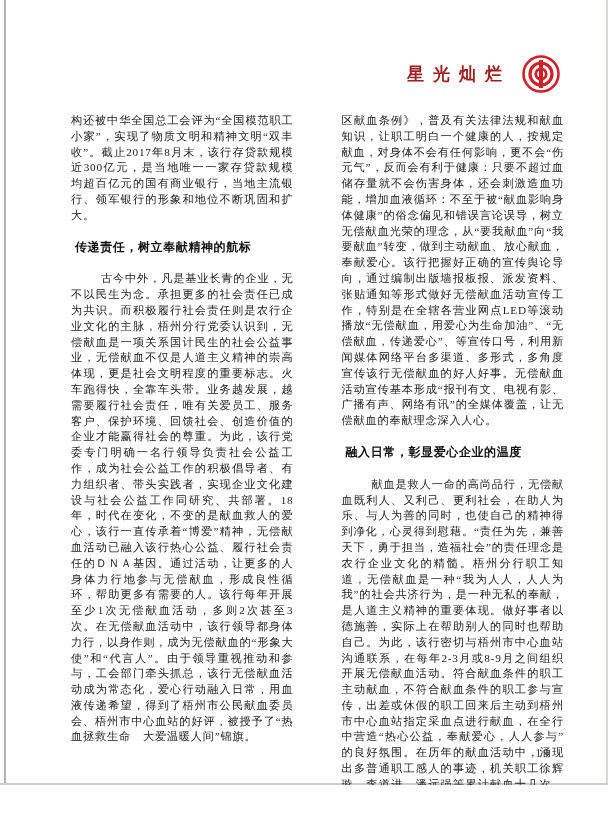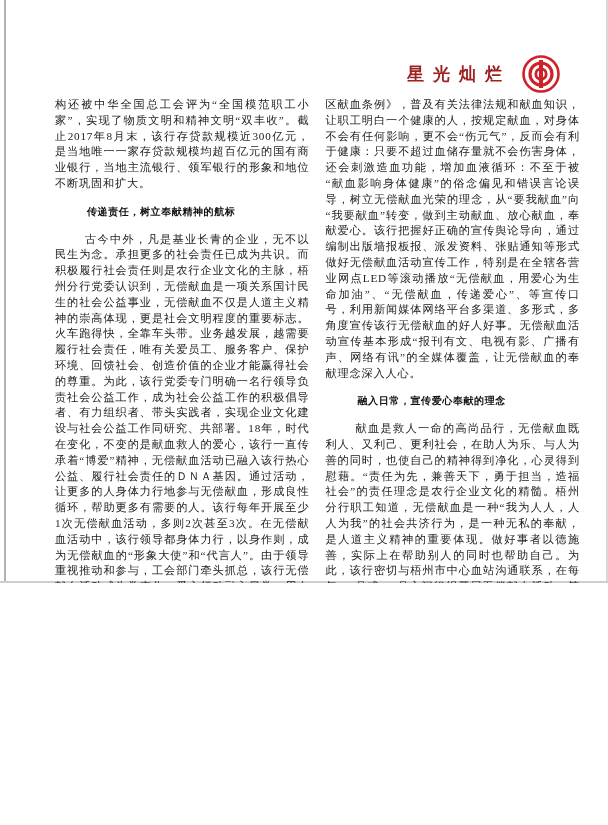--- a/index.html
+++ b/index.html
@@ -1,18 +1,18 @@
 <!DOCTYPE html>
 <html lang="zh"><head>
 <meta charset="utf-8">
 <style>
   html,body{margin:0;padding:0;background:#ffffff;}
   .page{
     position:relative;
-    width:608px;height:583px;
+    width:608px;height:785px;
     background:#ffffff;
     overflow:hidden;
     font-family:"Liberation Serif","DejaVu Serif",serif;
   }
   .edge-left{position:absolute;left:4px;top:0;bottom:0;width:2px;background:#b3b3b3;}
   .edge-right{position:absolute;right:0;top:0;bottom:0;width:2px;background:#d8d8d4;}
   .edge-bottom{position:absolute;left:0;right:0;bottom:0;height:2px;background:#cfcfca;}
 
   .header{
     position:absolute;top:52px;left:0;right:47px;height:44px;
@@ -28,35 +28,35 @@
   }
   .logo{width:40px;height:40px;display:inline-block;flex:0 0 auto;}
 
   .columns{
     position:absolute;top:97px;left:55px;width:525px;
     display:flex;gap:16px;
   }
   .col{flex:1 1 0;min-width:0;}
 
   .col p{
-    margin:0;
+    margin:16px;
     font-size:11.2px;
     line-height:15.8px;
     letter-spacing:0.8px;
     color:#212121;
     text-align:justify;
     text-justify:inter-character;
     text-indent:30px;
   }
   .col p.cont{text-indent:0;}
   .col h3{
-    margin:12px;
+    margin:0;
     font-family:"Liberation Sans","DejaVu Sans",sans-serif;
     font-weight:bold;
-    font-size:10px;
+    font-size:12px;
     line-height:15.8px;
     letter-spacing:0.6px;
     color:#111111;
     text-indent:20px;
   }
   .attribution{
     float:right;
     letter-spacing:0.8px;
     text-decoration:underline;
   }
@@ -89,19 +89,19 @@
   </header>
 
   <main class="columns">
     <div class="col">
       <p class="cont">构还被中华全国总工会评为“全国模范职工小家”，实现了物质文明和精神文明“双丰收”。截止2017年8月末，该行存贷款规模近300亿元，是当地唯一一家存贷款规模均超百亿元的国有商业银行，当地主流银行、领军银行的形象和地位不断巩固和扩大。</p>
       <h3>传递责任，树立奉献精神的航标</h3>
       <p>古今中外，凡是基业长青的企业，无不以民生为念。承担更多的社会责任已成为共识。而积极履行社会责任则是农行企业文化的主脉，梧州分行党委认识到，无偿献血是一项关系国计民生的社会公益事业，无偿献血不仅是人道主义精神的崇高体现，更是社会文明程度的重要标志。火车跑得快，全靠车头带。业务越发展，越需要履行社会责任，唯有关爱员工、服务客户、保护环境、回馈社会、创造价值的企业才能赢得社会的尊重。为此，该行党委专门明确一名行领导负责社会公益工作，成为社会公益工作的积极倡导者、有力组织者、带头实践者，实现企业文化建设与社会公益工作同研究、共部署。18年，时代在变化，不变的是献血救人的爱心，该行一直传承着“博爱”精神，无偿献血活动已融入该行热心公益、履行社会责任的ＤＮＡ基因。通过活动，让更多的人身体力行地参与无偿献血，形成良性循环，帮助更多有需要的人。该行每年开展至少1次无偿献血活动，多则2次甚至3次。在无偿献血活动中，该行领导都身体力行，以身作则，成为无偿献血的“形象大使”和“代言人”。由于领导重视推动和参与，工会部门牵头抓总，该行无偿献血活动成为常态化，爱心行动融入日常，用血液传递希望，得到了梧州市公民献血委员会、梧州市中心血站的好评，被授予了“热血拯救生命　大爱温暖人间”锦旗。</p>
     </div>
     <div class="col">
       <p class="cont">区献血条例》，普及有关法律法规和献血知识，让职工明白一个健康的人，按规定献血，对身体不会有任何影响，更不会“伤元气”，反而会有利于健康：只要不超过血储存量就不会伤害身体，还会刺激造血功能，增加血液循环：不至于被“献血影响身体健康”的俗念偏见和错误言论误导，树立无偿献血光荣的理念，从“要我献血”向“我要献血”转变，做到主动献血、放心献血，奉献爱心。该行把握好正确的宣传舆论导向，通过编制出版墙报板报、派发资料、张贴通知等形式做好无偿献血活动宣传工作，特别是在全辖各营业网点LED等滚动播放“无偿献血，用爱心为生命加油”、“无偿献血，传递爱心”、等宣传口号，利用新闻媒体网络平台多渠道、多形式，多角度宣传该行无偿献血的好人好事。无偿献血活动宣传基本形成“报刊有文、电视有影、广播有声、网络有讯”的全媒体覆盖，让无偿献血的奉献理念深入人心。</p>
-      <h3>融入日常，宣传爱心奉献的理念</h3>
+      <h3>融入日常，彰显爱心企业的温度</h3>
       <p><span>献血是救人一命的高尚品行，无偿献血既利人、又利己、更利社会，在助人为乐、与人为善的同时，也使自己的精神得到净化，心灵得到慰藉。“责任为先，兼善天下，勇于担当，造福社会”的责任理念是农行企业文化的精髓。梧州分行职工知道，无偿献血是一种“我为人人，人人为我”的社会共济行为，是一种无私的奉献，是人道主义精神的重要体现。做好事者以德施善，实际上在帮助别人的同时也帮助自己。为此，该行密切与梧州市中心血站沟通联系，在每年2-3月或8-9月之间组织开展无偿献血活动。符合献血条件的职工主动献血，不符合献血条件的职工参与宣传，出差或休假的职工回来后主动到梧州市中心血站指定采血点进行献血，在全行中营造“热心公益，奉献爱心，人人参与”的良好氛围。在历年的献血活动中，涌现出多普通职工感人的事迹，机关职工徐辉璇、李道进、潘远强等累计献血十几次，献血量4000毫升以上，用爱心彰显企业的温度。</span><span class="attribution">（农行梧州分行）</span></p>
     </div>
   </main>
 
   <div class="pagenum">19</div>
 </div>
 
 </body></html>

